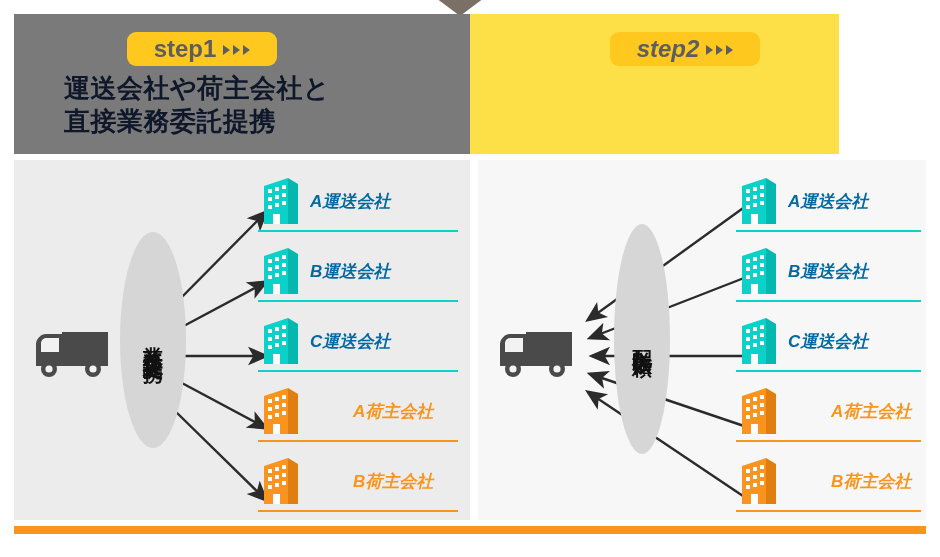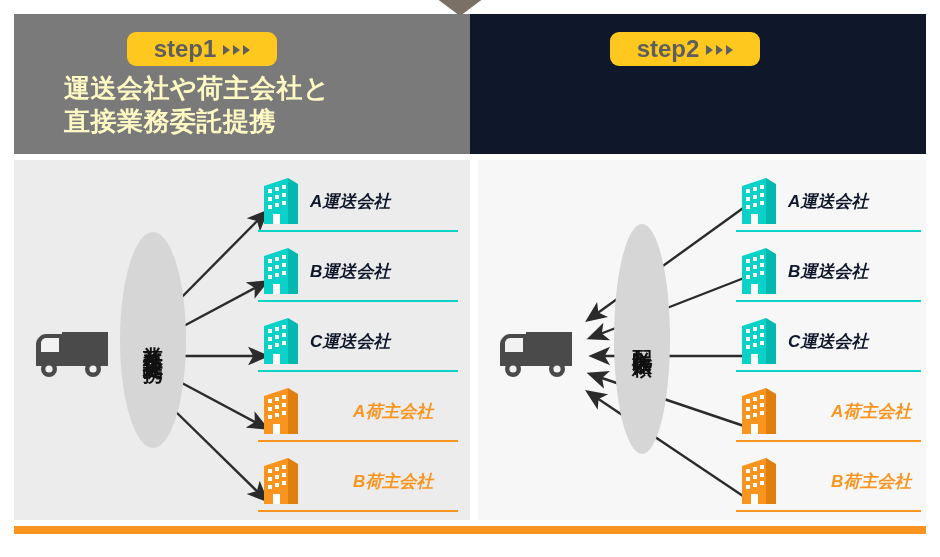--- a/index.html
+++ b/index.html
@@ -26,21 +26,21 @@
   .headers{position:absolute;left:14px;top:14px;width:912px;height:140px;}
   .hdr{position:absolute;top:0;height:140px;box-sizing:border-box;}
   .hdr-left{left:0;width:470px;background:#7a7a7a;}
   .hdr-left .point{
     position:absolute;right:-46px;top:0;
     width:0;height:0;
     border-top:70px solid transparent;
     border-bottom:70px solid transparent;
     border-left:46px solid #7a7a7a;
   }
-  .hdr-right{left:456px;width:456px;background:#0f172a;}
+  .hdr-right{left:456px;width:369px;background:#fde047;font-style:italic;}
 
   .badge{
     position:absolute;top:18px;
     height:34px;min-width:150px;
     background:#ffc81e;border-radius:9px;
     display:flex;align-items:center;justify-content:center;
     gap:7px;
     padding:0 16px;box-sizing:border-box;
   }
   .badge .blabel{
@@ -55,21 +55,21 @@
     border-left:7px solid #5e5e5e;
   }
   .hdr-left .badge{left:113px;}
   .hdr-right .badge{left:140px;}
 
   .hdr-title{
     position:absolute;top:58px;
     font-size:26px;font-weight:bold;line-height:1.28;
     white-space:pre-line;letter-spacing:.5px;
   }
-  .hdr-left .hdr-title{left:50px;color:#fef9c3;}
+  .hdr-left .hdr-title{left:50px;color:#0f172a;}
   .hdr-right .hdr-title{left:104px;color:#6e6e6e;}
 
   
   .panel{position:absolute;top:160px;height:360px;}
   .panel-left{left:14px;width:456px;background:#ececec;}
   .panel-right{left:478px;width:448px;background:#f7f7f7;}
 
   
   .truck{position:absolute;}
   .truck svg{display:block;}
@@ -93,21 +93,21 @@
   .crow{position:absolute;height:62px;display:flex;align-items:center;}
   .crow .bld{width:44px;height:50px;flex:0 0 44px;margin-right:8px;}
   .crow .bld svg{display:block;}
   .crow .clabel{
     font-size:17px;font-weight:bold;font-style:italic;
     white-space:nowrap;letter-spacing:0px;
   }
   .crow .uline{
     position:absolute;left:0;bottom:0;height:2px;width:100%;
   }
-  .cyan .clabel{color:#0f172a;font-style:italic;}
+  .cyan .clabel{color:#0369a1;font-style:italic;}
   .cyan .uline{background:#0ad2c8;}
   .orange .clabel{color:#f9941e;margin-left:43px;}
   .orange .uline{background:#f9941e;}
 
   
   .arrows{position:absolute;left:0;top:0;width:100%;height:100%;pointer-events:none;}
 
   
   .bottom-bar{
     position:absolute;left:14px;top:526px;width:912px;height:8px;

